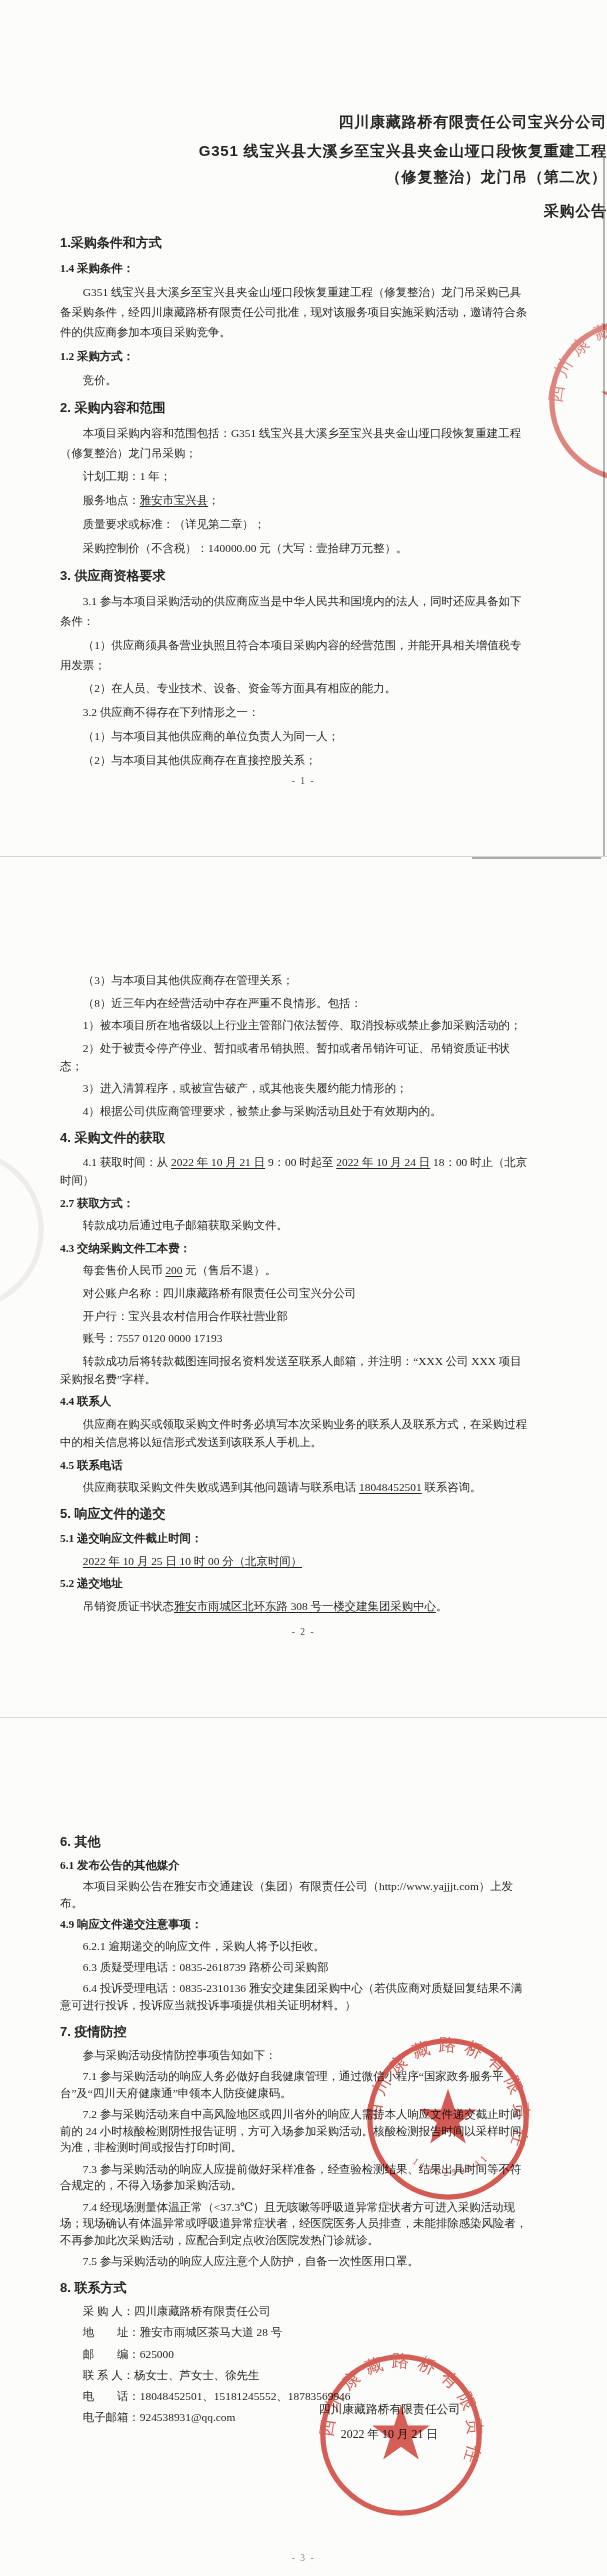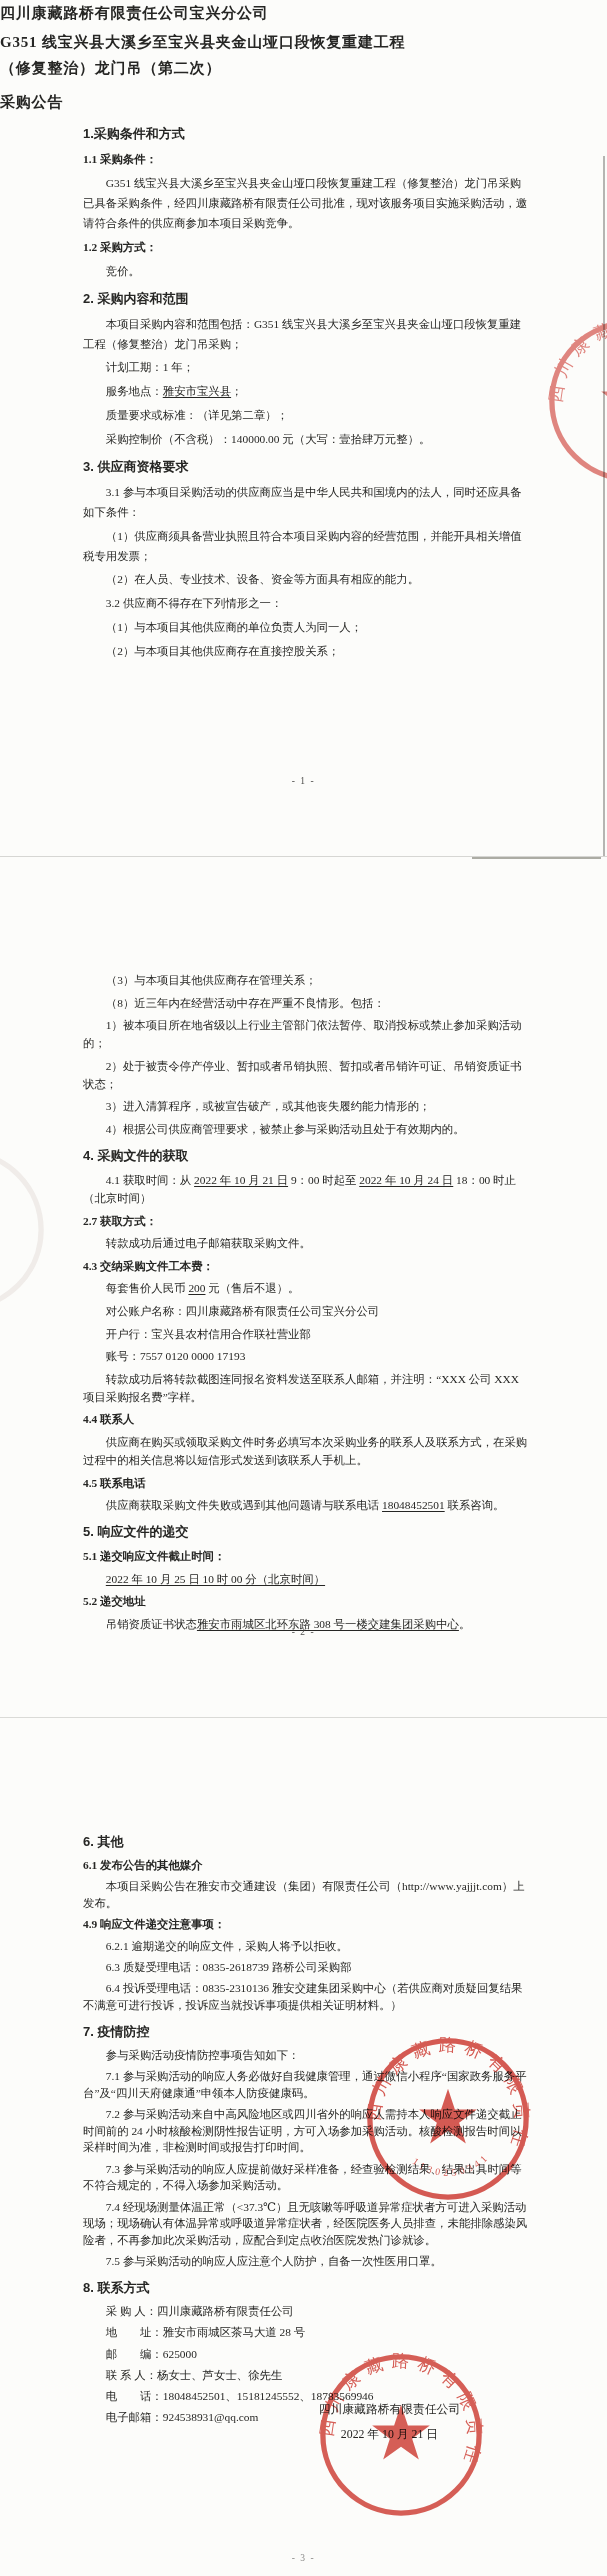--- a/index.html
+++ b/index.html
@@ -2,22 +2,22 @@
 <html style="font-size:12px"><head>
 <meta charset="utf-8">
 <style>
   *{margin:0;padding:0;box-sizing:border-box}
   html,body{width:607px}
   body{background:#efefed;font-family:"Liberation Serif","DejaVu Serif",serif;color:#262624}
   .page{position:relative;width:607px;background:#fcfcfa;overflow:hidden}
   #page1{height:856px}
   #page2{height:861px;border-top:0.8px solid #d6d6d3}
   #page3{height:1046px;border-top:0.8px solid #dadad7}
-  .content{padding-left:83px;padding-right:79px}
-  .titles{text-align:left;font-family:Liberation Serif, serif}
+  .content{padding-left:60px;padding-right:79px}
+  .titles{padding-top:109px;text-align:right;font-family:Liberation Sans, sans-serif}
   .t{font-weight:bold;font-size:15px;line-height:26px;letter-spacing:0.8px}
   .t2{margin-top:3px}
   .t4{margin-top:7.6px;margin-bottom:10.6px}
   .h2{font-family:"Liberation Sans","DejaVu Sans",sans-serif;font-weight:bold;font-size:13px;line-height:18px;margin:9px 0 6px}
   .p{font-size:11.4px}
   .pg1 .p{line-height:20px;margin-bottom:3.8px}
   .pg2 .p{line-height:18px;margin-bottom:4.6px}
   .pg3 .p{line-height:16.7px;margin-bottom:4.6px}
   .ind{text-indent:2em}
   .lbl{font-weight:bold}
@@ -44,21 +44,21 @@
 
   <div class="titles">
     <div class="t">四川康藏路桥有限责任公司宝兴分公司</div>
     <div class="t t2">G351 线宝兴县大溪乡至宝兴县夹金山垭口段恢复重建工程</div>
     <div class="t">（修复整治）龙门吊（第二次）</div>
     <div class="t t4">采购公告</div>
   </div>
 
   <div class="content">
     <div class="h2">1.采购条件和方式</div>
-    <p class="p lbl">1.1 采购条件：</p>
+    <p class="p lbl">1.4 采购条件：</p>
     <p class="p ind">G351 线宝兴县大溪乡至宝兴县夹金山垭口段恢复重建工程（修复整治）龙门吊采购已具备采购条件，经四川康藏路桥有限责任公司批准，现对该服务项目实施采购活动，邀请符合条件的供应商参加本项目采购竞争。</p>
     <p class="p lbl">1.2 采购方式：</p>
     <p class="p ind">竞价。</p>
 
     <div class="h2">2. 采购内容和范围</div>
     <p class="p ind">本项目采购内容和范围包括：G351 线宝兴县大溪乡至宝兴县夹金山垭口段恢复重建工程（修复整治）龙门吊采购；</p>
     <p class="p ind">计划工期：1 年；</p>
     <p class="p ind"><span>服务地点：</span><span class="u b">雅安市宝兴县</span><span>；</span></p>
     <p class="p ind">质量要求或标准：（详见第二章）；</p>
     <p class="p ind b">采购控制价（不含税）：140000.00 元（大写：壹拾肆万元整）。</p>

